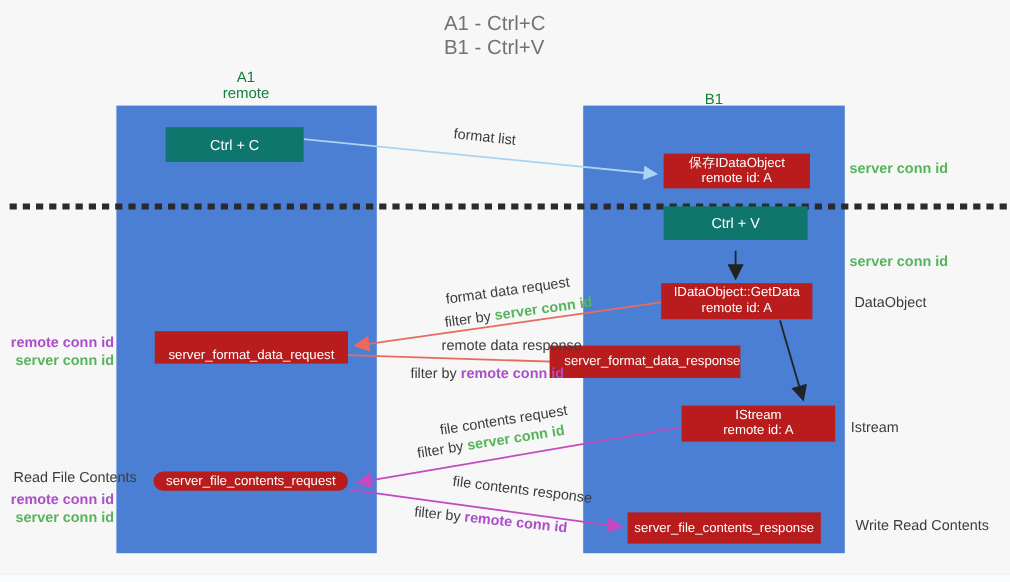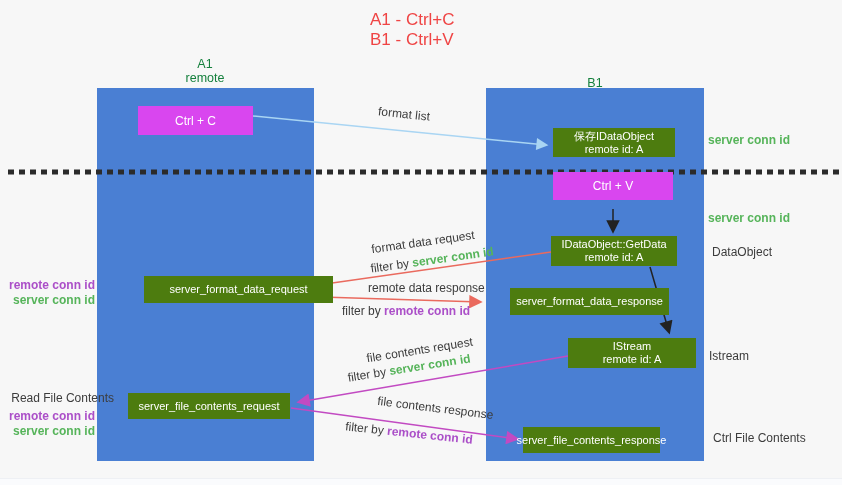--- a/index.html
+++ b/index.html
@@ -4,35 +4,35 @@
 <style>
   html,body{margin:0;padding:0;background:#f7f7f7;}
   #canvas{
     position:relative;width:842px;height:485px;overflow:hidden;
     background:#f7f7f7;
     font-family:"Liberation Sans", sans-serif;
     color:#3c3c3c;
   }
   .abs{position:absolute;}
   .title{
-    left:370px;top:10px;font-size:17px;line-height:20px;color:#ef4444;
+    left:370px;top:10px;font-size:17px;line-height:20px;color:#737373;
     white-space:nowrap;
   }
   .col-header{
     font-size:12.5px;line-height:14px;color:#15803d;text-align:center;white-space:nowrap;
   }
   .lifeline{
     background:#4a7fd3;width:217px;height:373px;top:88px;
   }
   .node{
     box-sizing:border-box;display:flex;align-items:center;justify-content:center;
     flex-direction:column;color:#ffffff;text-align:center;white-space:nowrap;
   }
-  .node-green{background:#d946ef;font-size:12px;}
-  .node-orange{background:#4d7c0f;font-size:11px;line-height:13px;}
+  .node-green{background:#0f766e;font-size:12px;}
+  .node-orange{background:#b91c1c;font-size:11px;line-height:13px;}
   .lbl{font-size:12px;color:#3c3c3c;white-space:nowrap;}
   .green{color:#56b45a;font-weight:bold;}
   .purple{color:#ab4fc8;font-weight:bold;}
   .right-align{text-align:right;}
   svg{position:absolute;left:0;top:0;}
   .bottom-edge{left:0;top:478px;width:842px;height:7px;background:#fafbfd;border-top:1px solid #eef0f4;}
 </style>
 </head>
 <body>
 
@@ -99,38 +99,38 @@
 
   <div class="abs node node-green" style="left:553px;top:172px;width:120px;height:28px;">
     <span>Ctrl + V</span>
   </div>
 
   <div class="abs node node-orange" style="left:551px;top:236px;width:126px;height:30px;">
     <span>IDataObject::GetData</span>
     <span>remote id: A</span>
   </div>
 
-  <div class="abs node node-orange" style="left:144px;top:276px;width:189px;height:27px;">
+  <div class="abs node node-orange" style="left:129px;top:276px;width:161px;height:27px;justify-content:flex-end;">
     <span>server_format_data_request</span>
   </div>
 
-  <div class="abs node node-orange" style="left:510px;top:288px;width:159px;height:27px;">
+  <div class="abs node node-orange" style="left:458px;top:288px;width:159px;height:27px;align-items:flex-end;">
     <span>server_format_data_response</span>
   </div>
 
   <div class="abs node node-orange" style="left:568px;top:338px;width:128px;height:30px;">
     <span>IStream</span>
     <span>remote id: A</span>
   </div>
 
-  <div class="abs node node-orange" style="left:128px;top:393px;width:162px;height:26px;">
+  <div class="abs node node-orange" style="left:128px;top:393px;width:162px;height:16px;border-radius:10px;">
     <span>server_file_contents_request</span>
   </div>
 
-  <div class="abs node node-orange" style="left:523px;top:427px;width:137px;height:26px;">
+  <div class="abs node node-orange" style="left:523px;top:427px;width:161px;height:26px;">
     <span>server_file_contents_response</span>
   </div>
 
   <div class="abs lbl" style="left:378px;top:107px;transform:rotate(6deg);">format list</div>
 
   <div class="abs lbl" style="left:371px;top:235px;transform:rotate(-8deg);">format data request</div>
   <div class="abs lbl" style="left:370px;top:253px;transform:rotate(-8deg);">
     <span>filter by</span>
     <span class="green">server conn id</span>
   </div>
@@ -150,21 +150,21 @@
   <div class="abs lbl" style="left:377px;top:401px;transform:rotate(7deg);">file contents response</div>
   <div class="abs lbl" style="left:345px;top:426px;transform:rotate(6deg);">
     <span>filter by</span>
     <span class="purple">remote conn id</span>
   </div>
 
   <div class="abs lbl green" style="left:708px;top:133px;">server conn id</div>
   <div class="abs lbl green" style="left:708px;top:211px;">server conn id</div>
   <div class="abs lbl" style="left:712px;top:245px;">DataObject</div>
   <div class="abs lbl" style="left:709px;top:349px;">Istream</div>
-  <div class="abs lbl" style="left:713px;top:431px;">Ctrl File Contents</div>
+  <div class="abs lbl" style="left:713px;top:431px;">Write Read Contents</div>
 
   <div class="abs lbl right-align" style="left:0;top:278px;width:95px;line-height:15px;">
     <div class="purple">remote conn id</div>
     <div class="green">server conn id</div>
   </div>
 
   <div class="abs lbl right-align" style="left:0;top:391px;width:114px;">Read File Contents</div>
   <div class="abs lbl right-align" style="left:0;top:409px;width:95px;line-height:15px;">
     <div class="purple">remote conn id</div>
     <div class="green">server conn id</div>

